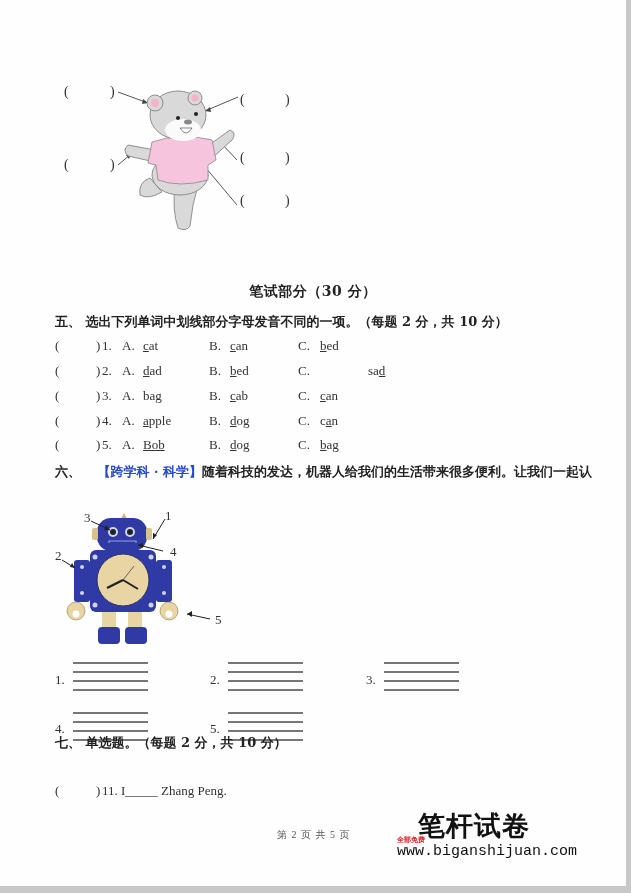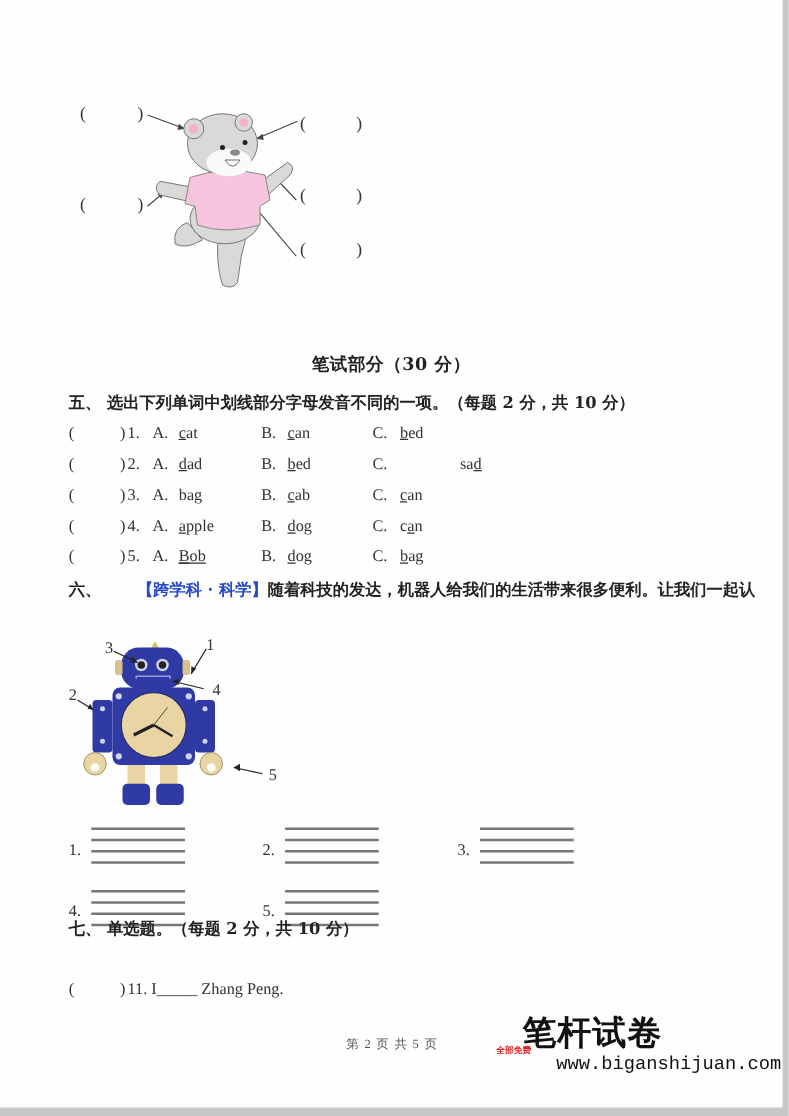--- a/index.html
+++ b/index.html
@@ -146,21 +146,21 @@
       <span style="left:143px;text-decoration:underline;"><u>B</u>ob</span>
       <span style="left:209px;">B.</span>
       <span style="left:230px;"><u>d</u>og</span>
       <span style="left:298px;">C.</span>
       <span style="left:320px;"><u>b</u>ag</span>
     </div>
   </div>
 
   <div class="abs heading" style="left:55px;top:463px;">
     <span>六、</span>
-    <span class="blue" style="margin-left:24px;">【跨学科 · 科学】</span><span>随着科技的发达，机器人给我们的生活带来很多便利。让我们一起认</span>
+    <span class="blue" style="margin-left:12px;">【跨学科 · 科学】</span><span>随着科技的发达，机器人给我们的生活带来很多便利。让我们一起认</span>
   </div>
 
   <svg class="abs" style="left:50px;top:505px;" width="180" height="145" viewBox="50 505 180 145">
 
     <polygon points="120,520 124,513 128,520" fill="#d8b76a"></polygon>
 
     <rect x="97" y="518" width="50" height="33" rx="14" fill="#2f3aa5"></rect>
     <rect x="92" y="528" width="6" height="12" rx="2" fill="#d8c18a"></rect>
     <rect x="146" y="528" width="6" height="12" rx="2" fill="#d8c18a"></rect>
     <circle cx="113" cy="532" r="5" fill="#cfd4ee"></circle>
@@ -262,14 +262,14 @@
   <div class="abs heading" style="left:55px;top:734px;">七、  单选题。（每题 2 分，共 10 分）</div>
   <div class="abs row" style="left:0;top:783px;width:626px;height:18px;">
     <span style="left:55px;">(</span>
     <span style="left:96px;">)</span>
     <span style="left:102px;">11.  I_____ Zhang Peng.</span>
   </div>
 
   <div class="abs footer-page" style="left:277px;top:828px;">第 2 页 共 5 页</div>
   <div class="abs brand" style="left:418px;top:808px;">笔杆试卷</div>
   <div class="abs brand-tag" style="left:397px;top:835px;">全部免费</div>
-  <div class="abs brand-url" style="left:397px;top:843px;margin-left:48px;">www.biganshijuan.com</div>
+  <div class="abs brand-url" style="left:397px;top:843px;">www.biganshijuan.com</div>
 </div>
 
 </body></html>

